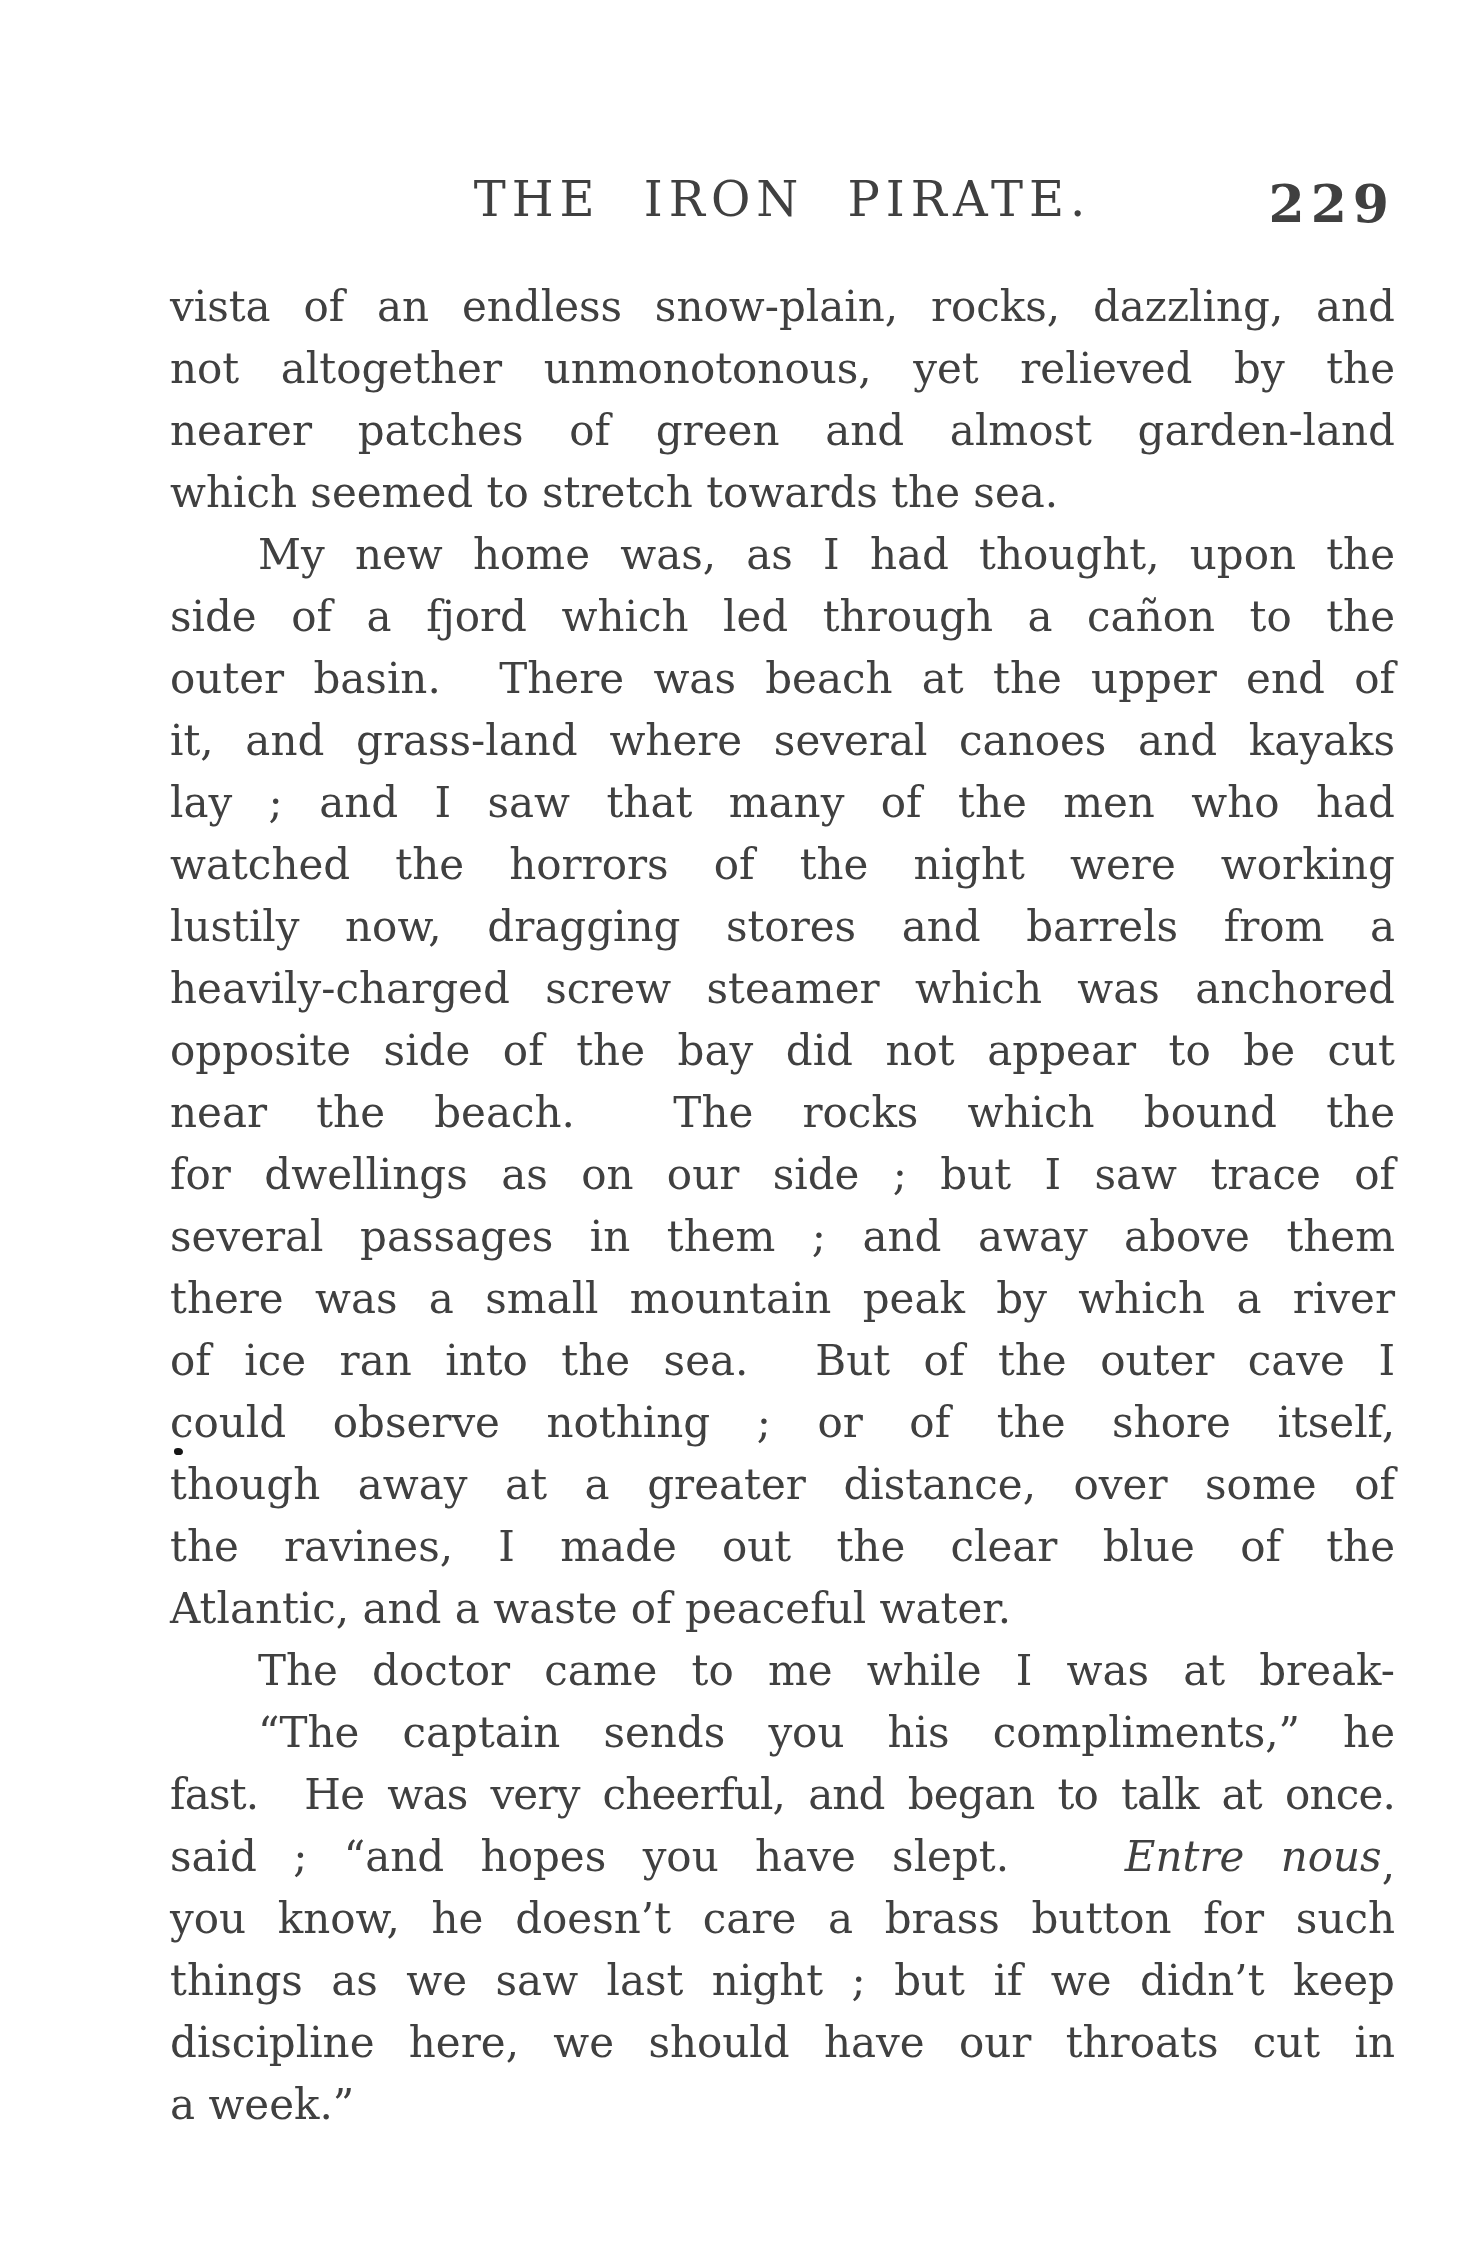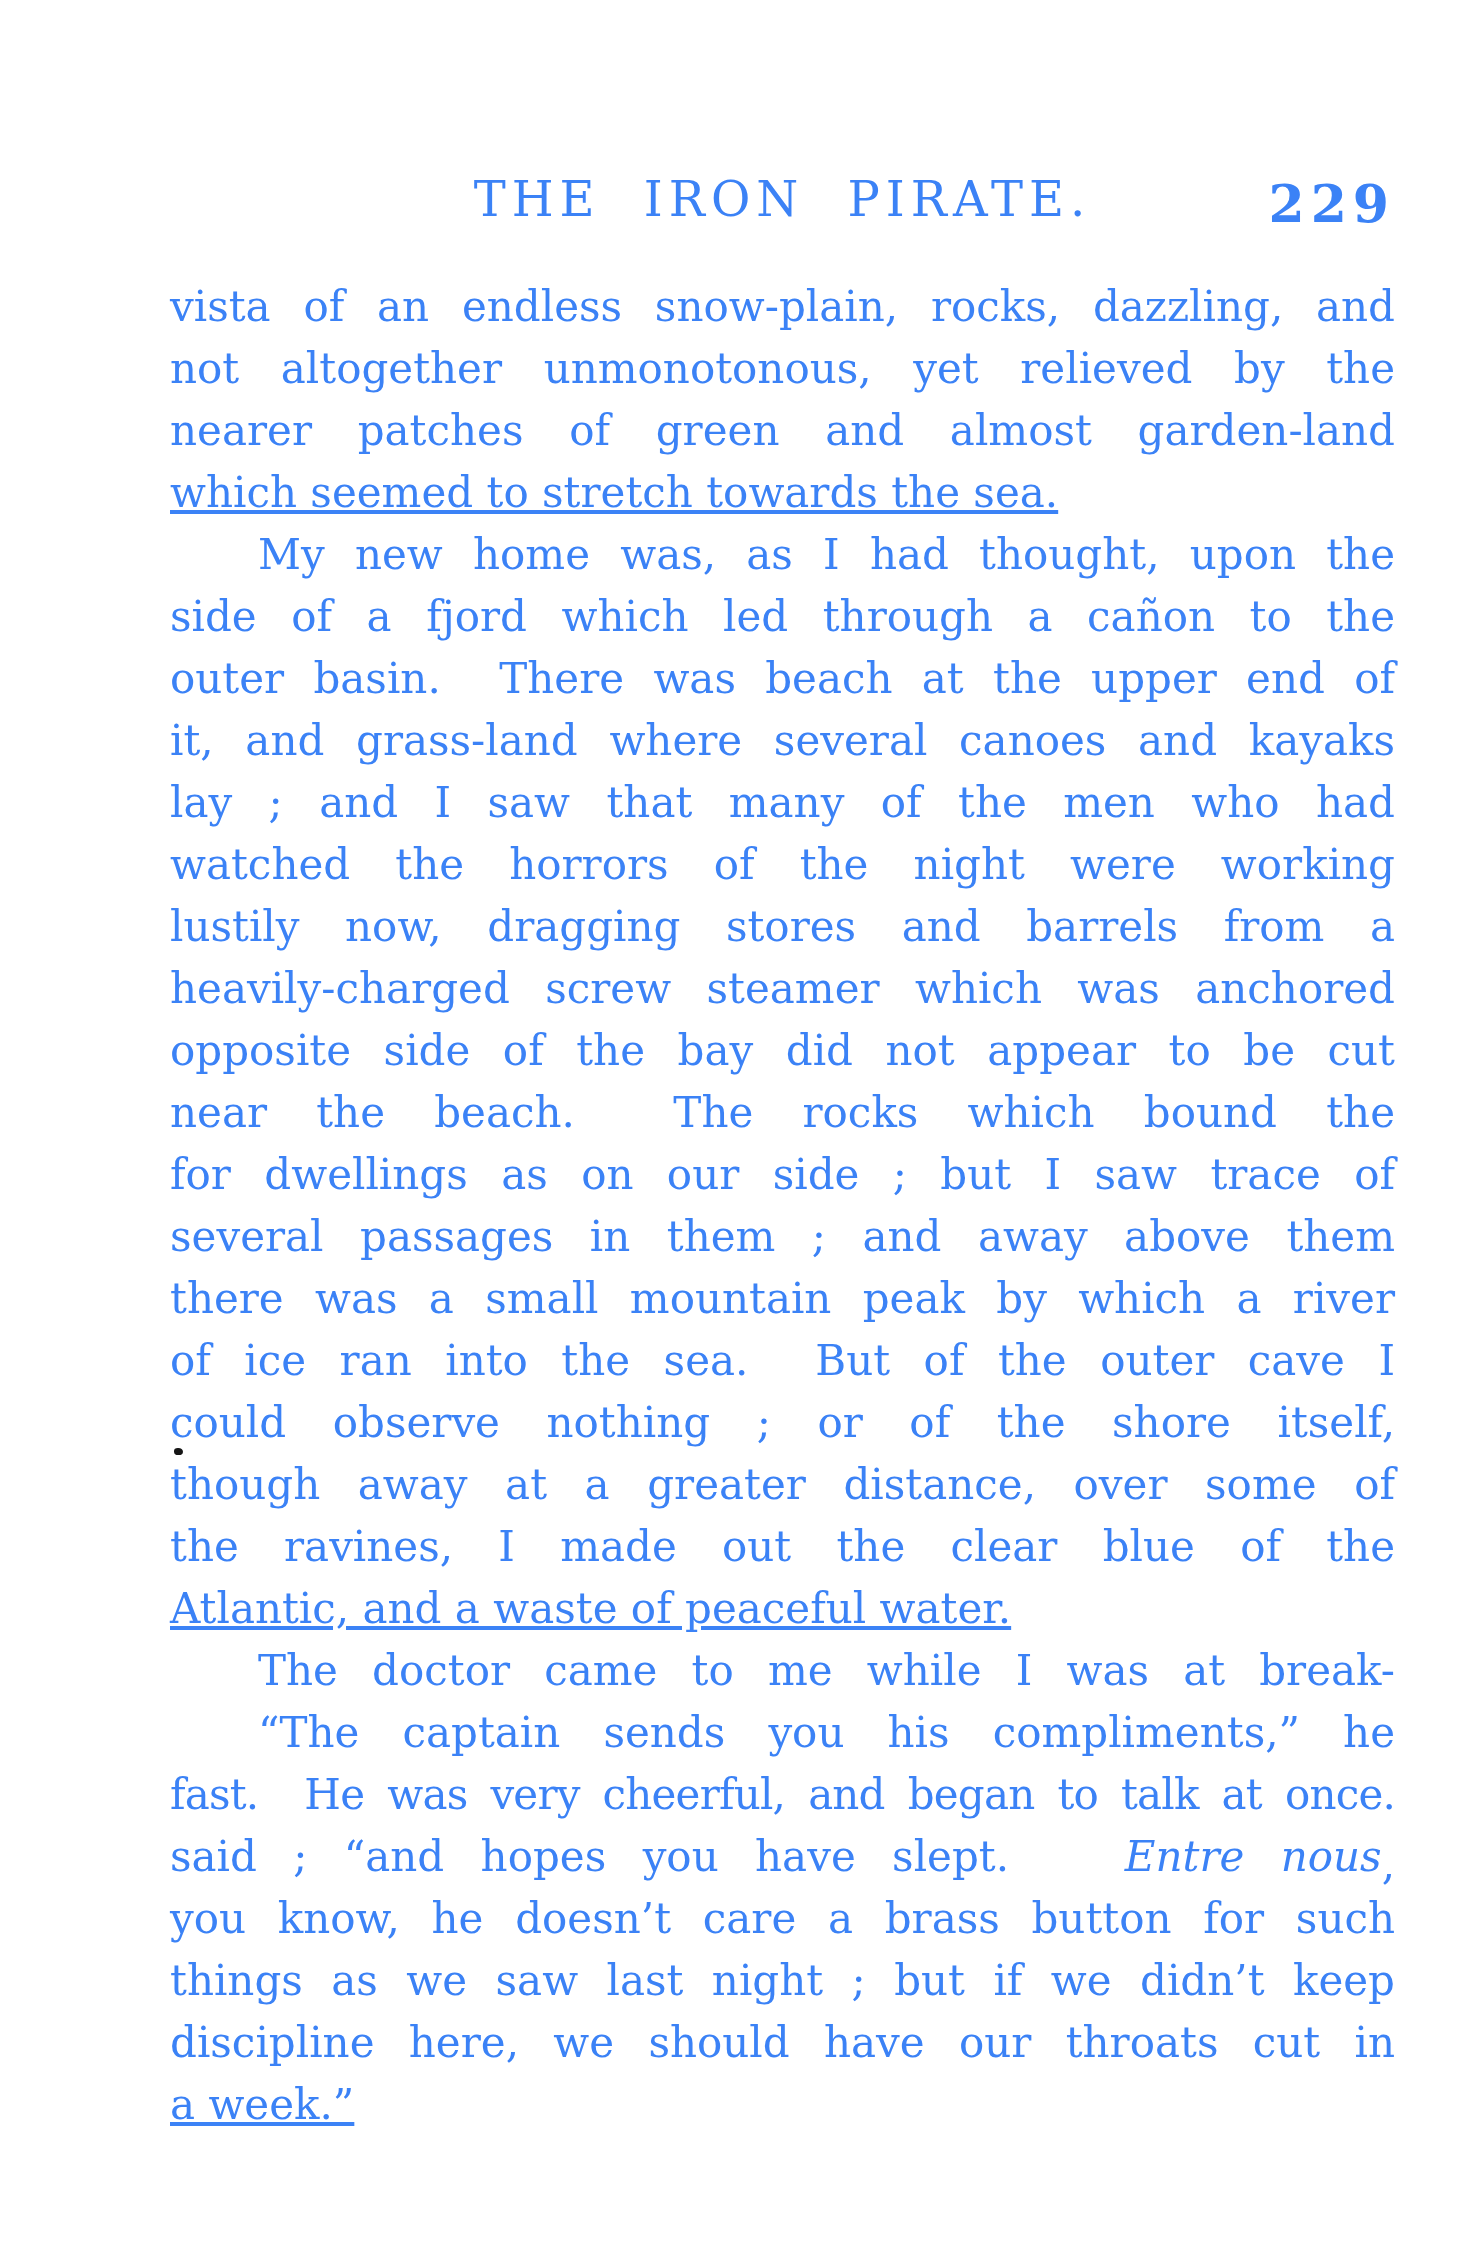--- a/index.html
+++ b/index.html
@@ -5,21 +5,21 @@
   html, body {
     margin: 0;
     padding: 0;
     background: #ffffff;
   }
   .page {
     position: relative;
     width: 1480px;
     height: 2248px;
     background: #ffffff;
-    color: #3b82f6;
+    color: #404040;
     font-family: "DejaVu Serif", "Liberation Serif", serif;
     overflow: hidden;
   }
   .header-row {
     position: absolute;
     left: 170px;
     top: 170px;
     width: 1225px;
     height: 62px;
   }
@@ -50,21 +50,20 @@
     line-height: 62px;
   }
   .line {
     text-align: justify;
     text-align-last: justify;
     white-space: normal;
   }
   .line.noj {
     text-align: center;
     text-align-last: left;
-    text-decoration: underline;
   }
   .line.indent {
     text-indent: 88px;
   }
   .line.tight {
     letter-spacing: -0.8px;
     word-spacing: -3px;
   }
   .i { font-style: italic; margin-left: 43px; }
   .low {

